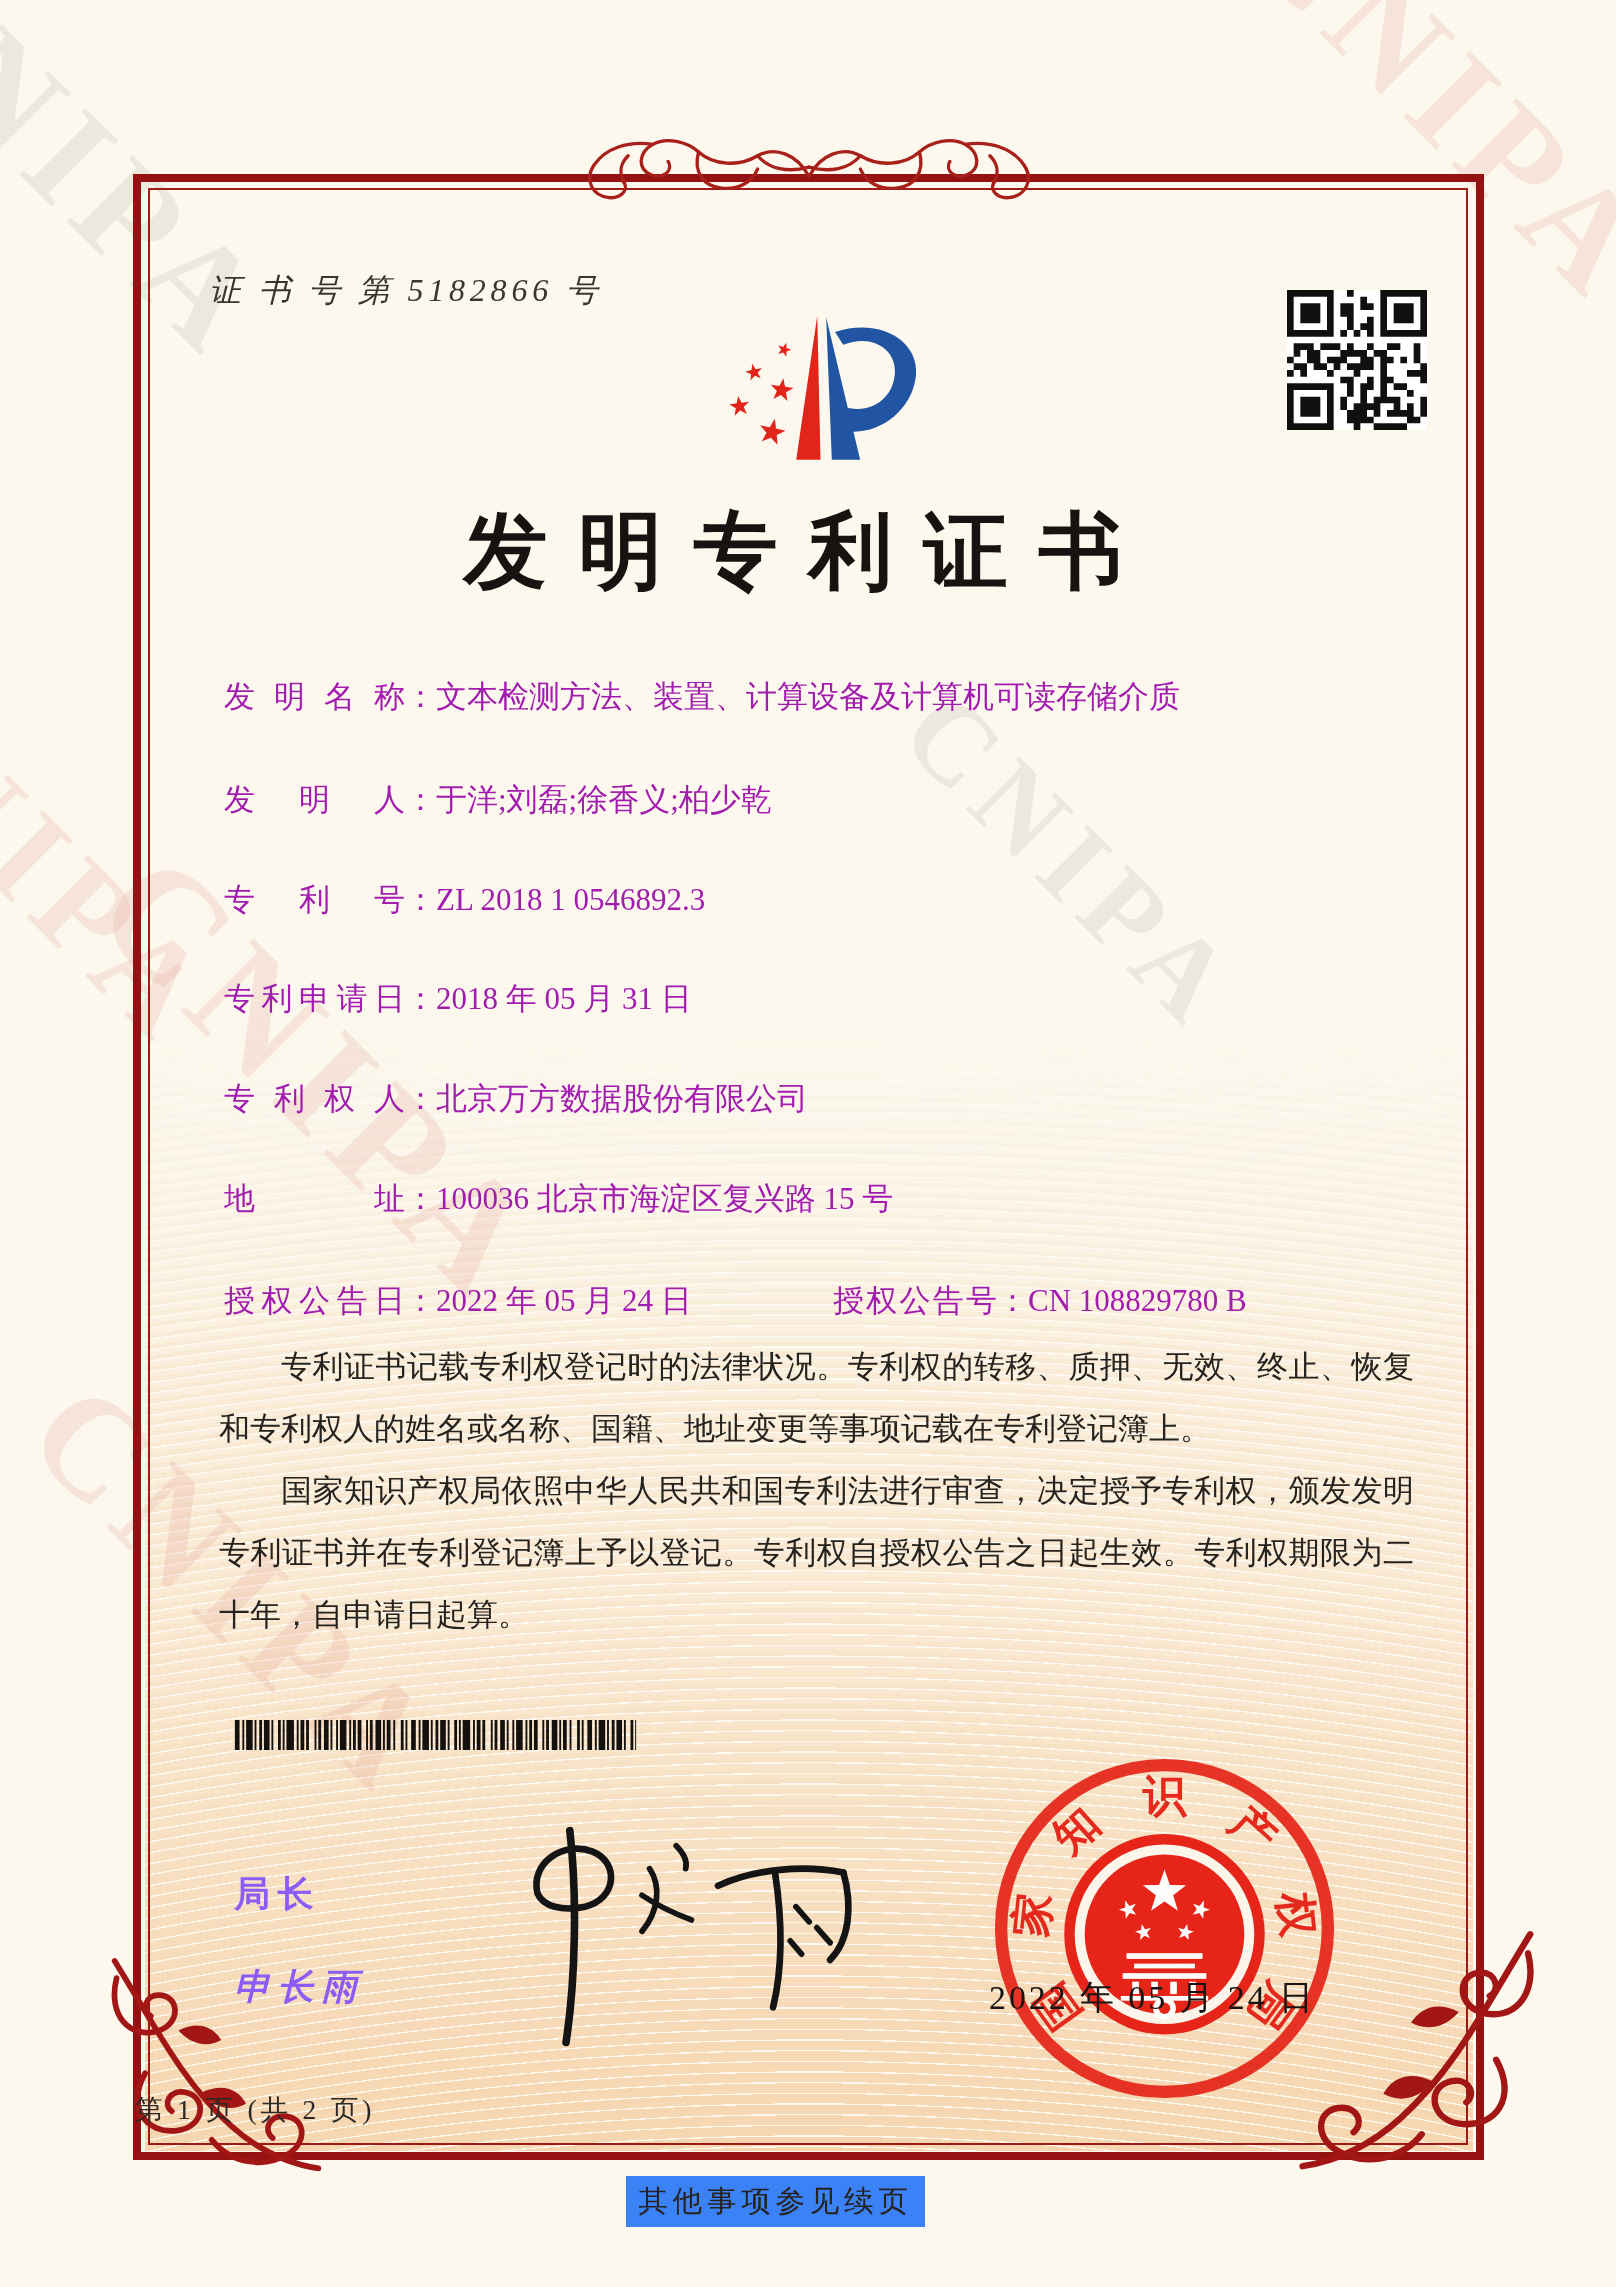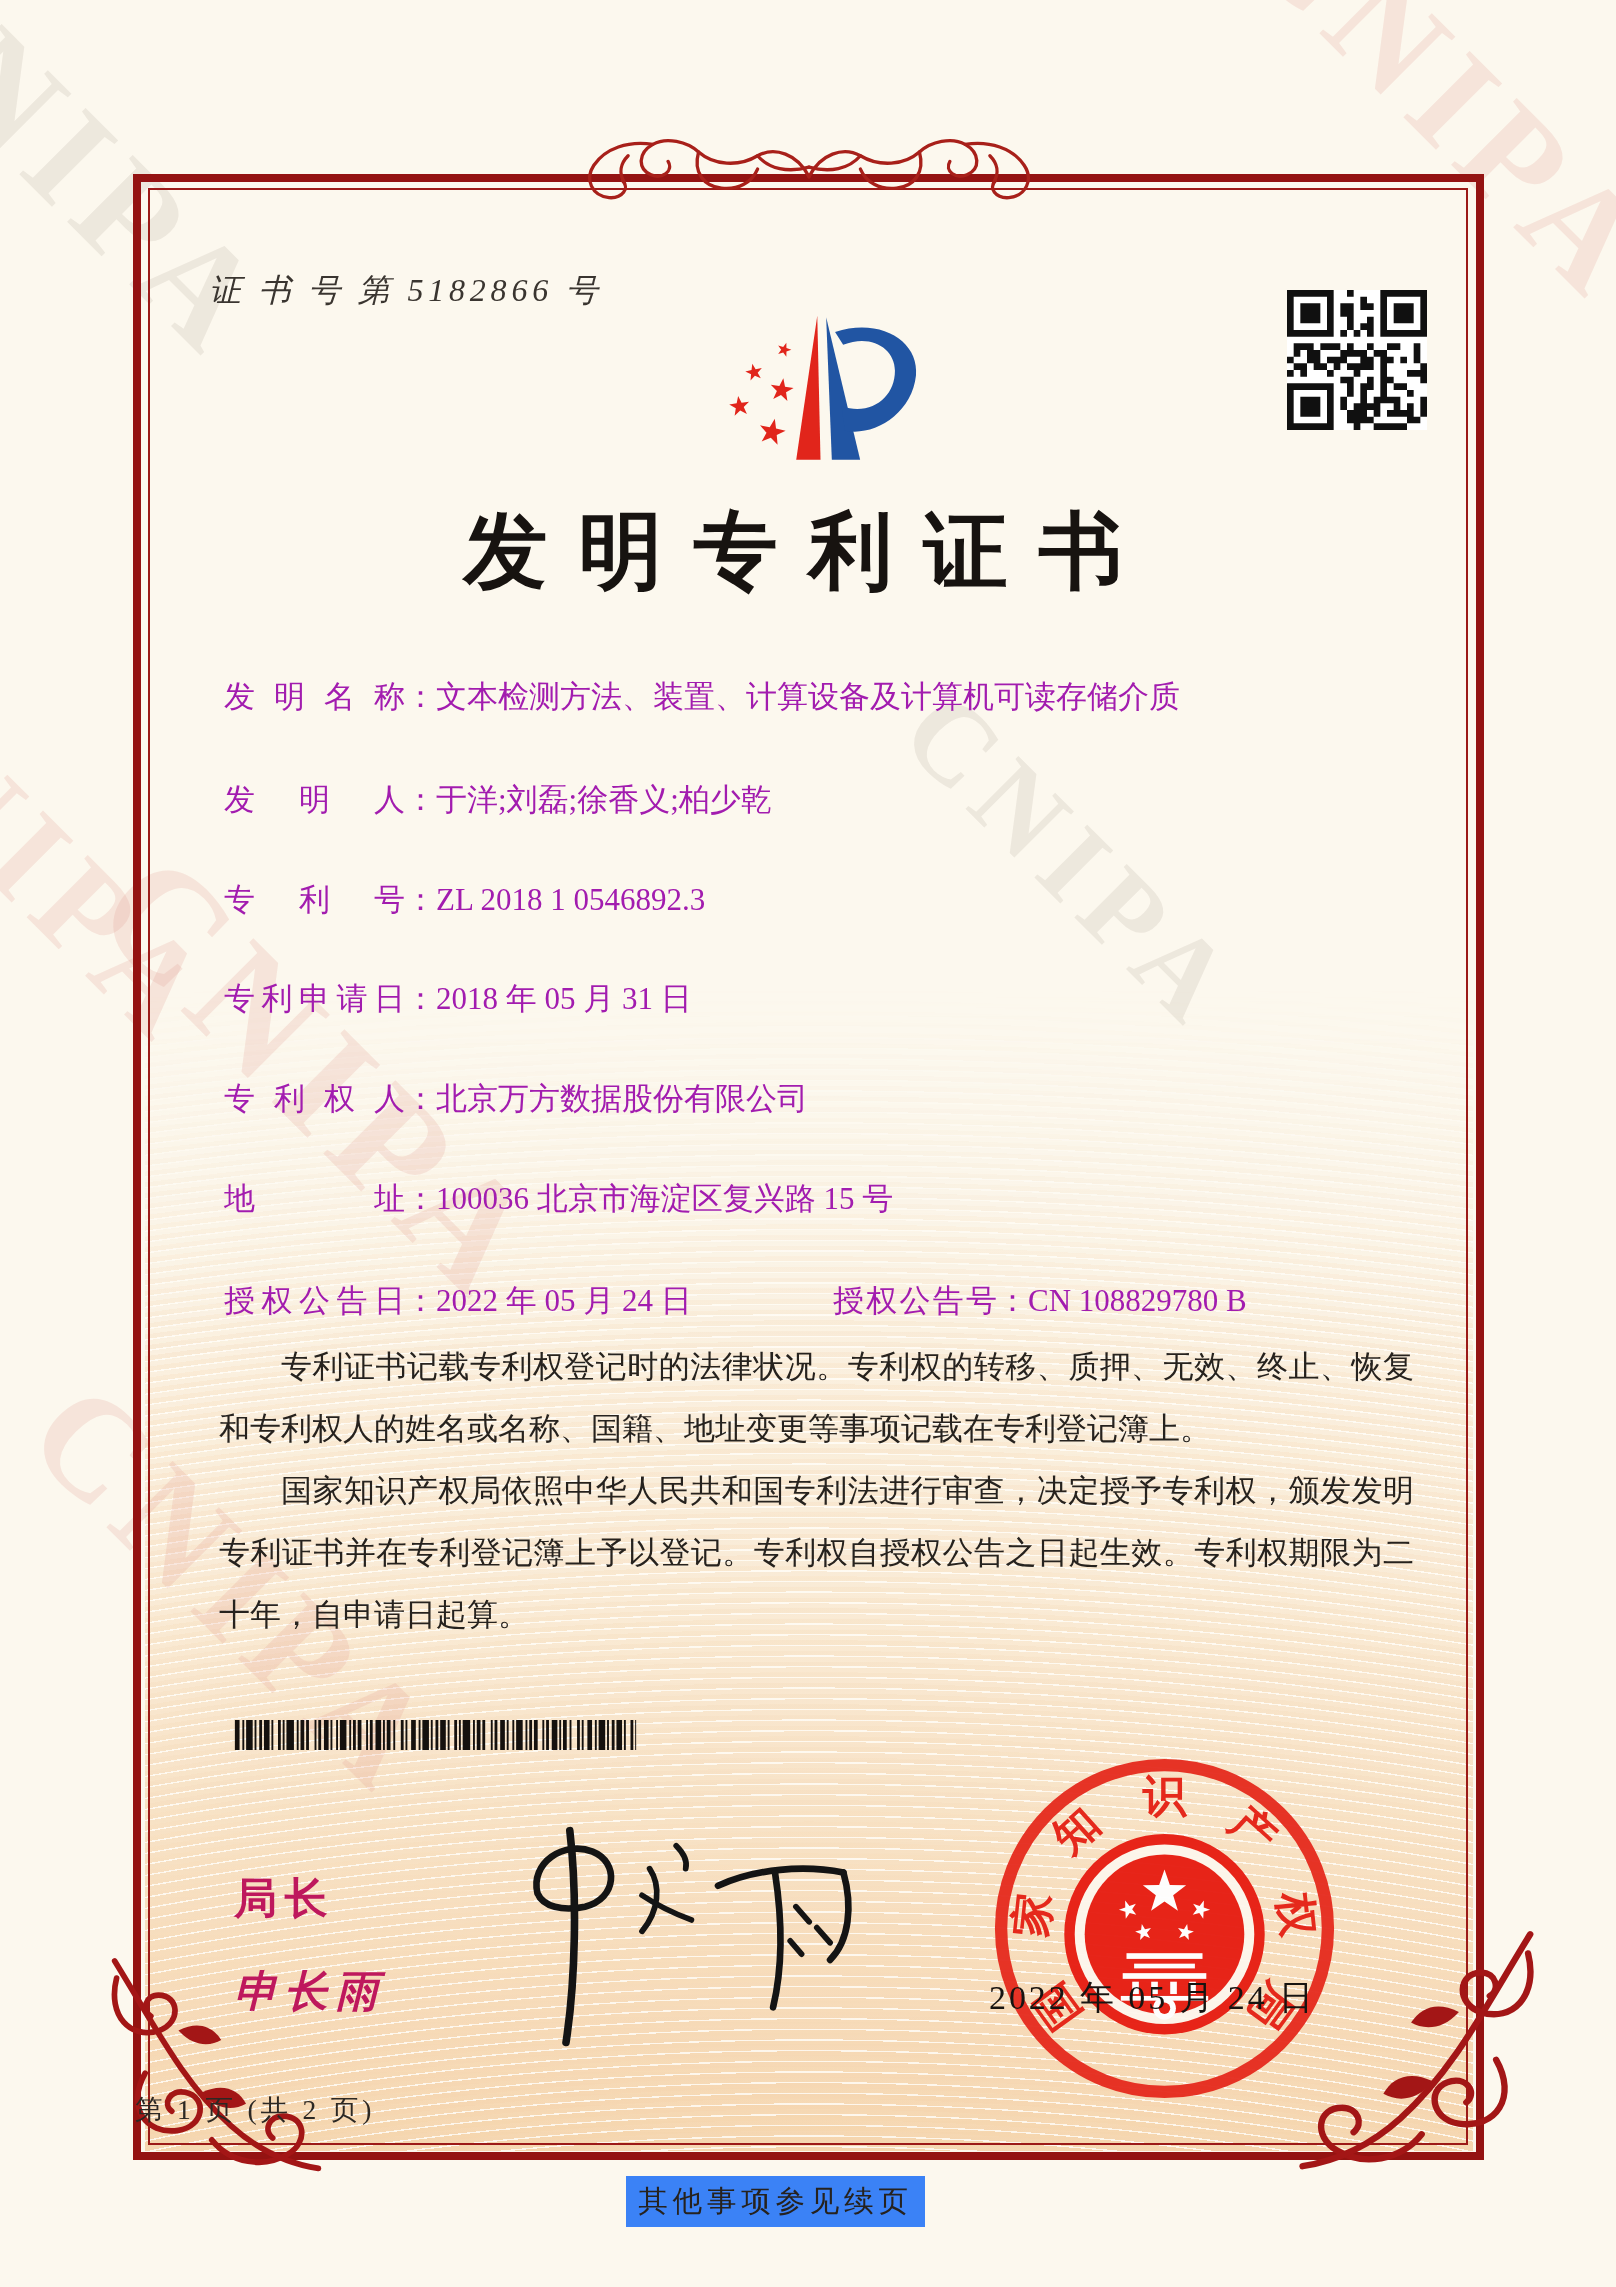--- a/index.html
+++ b/index.html
@@ -30,21 +30,21 @@
   .title{position:absolute;left:135px;top:495px;width:1347px;text-align:center;
       font-size:84px;font-weight:700;letter-spacing:31px;z-index:2;color:#171310;}
   .frow{position:absolute;left:224px;font-size:31px;z-index:2;white-space:nowrap;color:#a21caf;}
   .flabel{display:inline-block;width:181px;text-align:justify;text-align-last:justify;vertical-align:bottom;}
   .pair2{position:absolute;left:609px;top:0;white-space:nowrap;}
   .pair2 .flabel{width:164px;}
   .body-text{position:absolute;left:219px;top:1336px;width:1195px;z-index:2;
       font-size:31px;line-height:62px;text-align:justify;color:#26221e;}
   .body-text p{margin:0;text-indent:2em;}
   .issuer{position:absolute;left:234px;z-index:2;font-family:"Liberation Sans","DejaVu Sans",sans-serif;
-      font-weight:700;font-size:43px;letter-spacing:7.6px;color:#be185d;}
+      font-weight:700;font-size:36px;letter-spacing:7.6px;color:#8b5cf6;}
   .pageinfo{position:absolute;left:135px;top:2091px;width:1347px;text-align:left;
       font-size:27.6px;letter-spacing:3.8px;z-index:2;color:#2c2824;}
   .note-box{position:absolute;left:626px;top:2176px;width:299px;height:51px;background:#3b82f6;
       z-index:2;display:flex;align-items:center;justify-content:center;}
   .note-box span{font-size:29.5px;letter-spacing:4.8px;color:#26221e;}
   .seal-date{position:absolute;left:989px;top:1975px;width:327px;text-align:center;
       font-size:34px;letter-spacing:2.9px;z-index:4;color:#171411;}
   .ring-ch{font-family:"Liberation Serif","DejaVu Serif",serif;font-weight:700;font-size:46px;
       fill:#e5291c;text-anchor:middle;}
   svg{display:block;}

